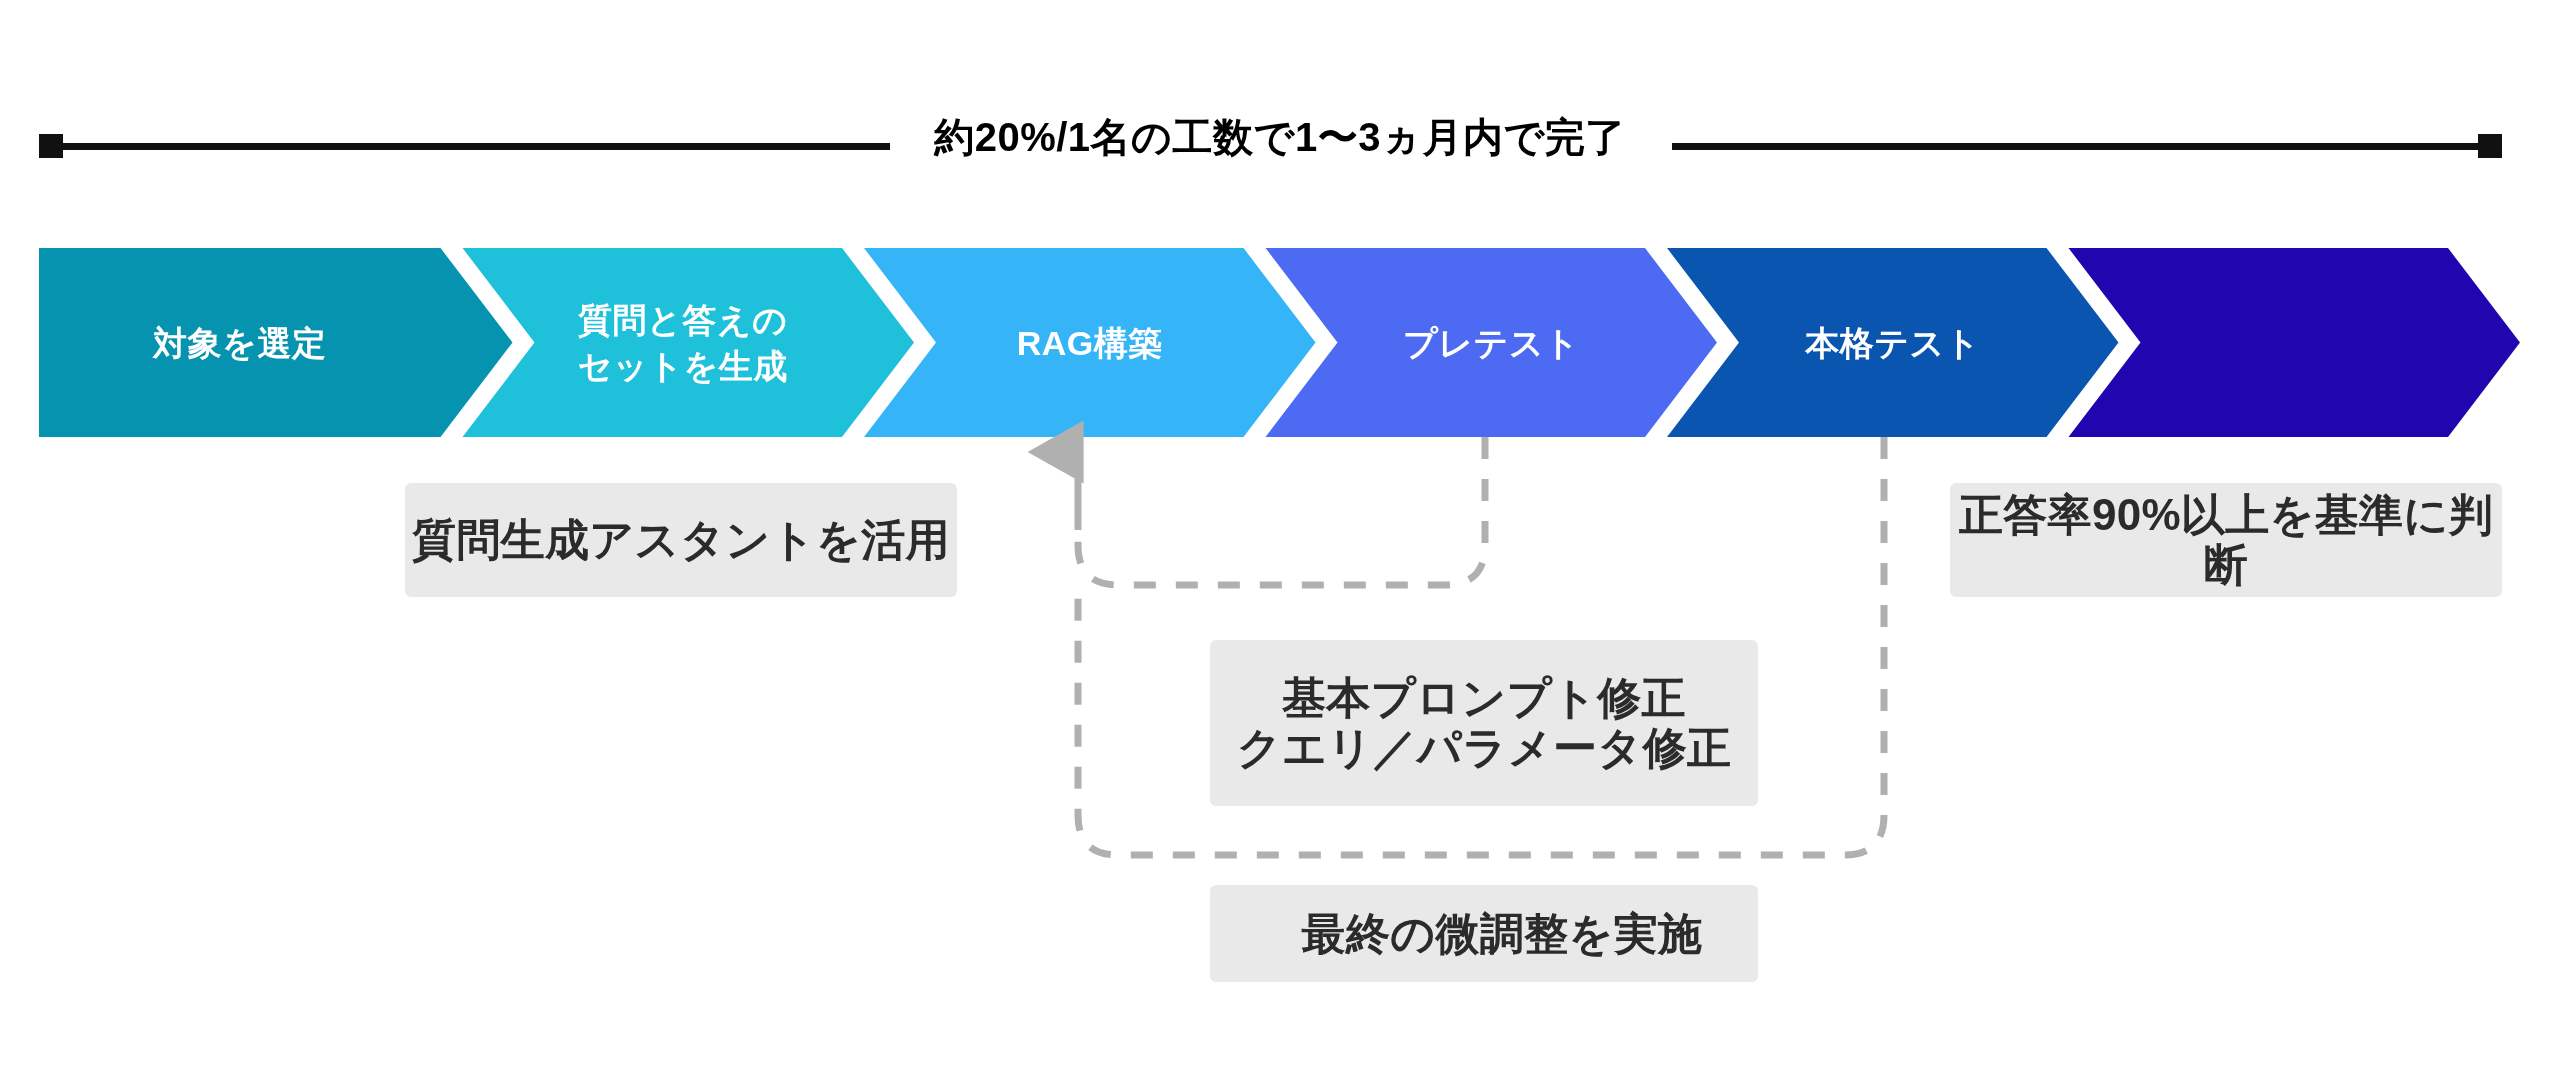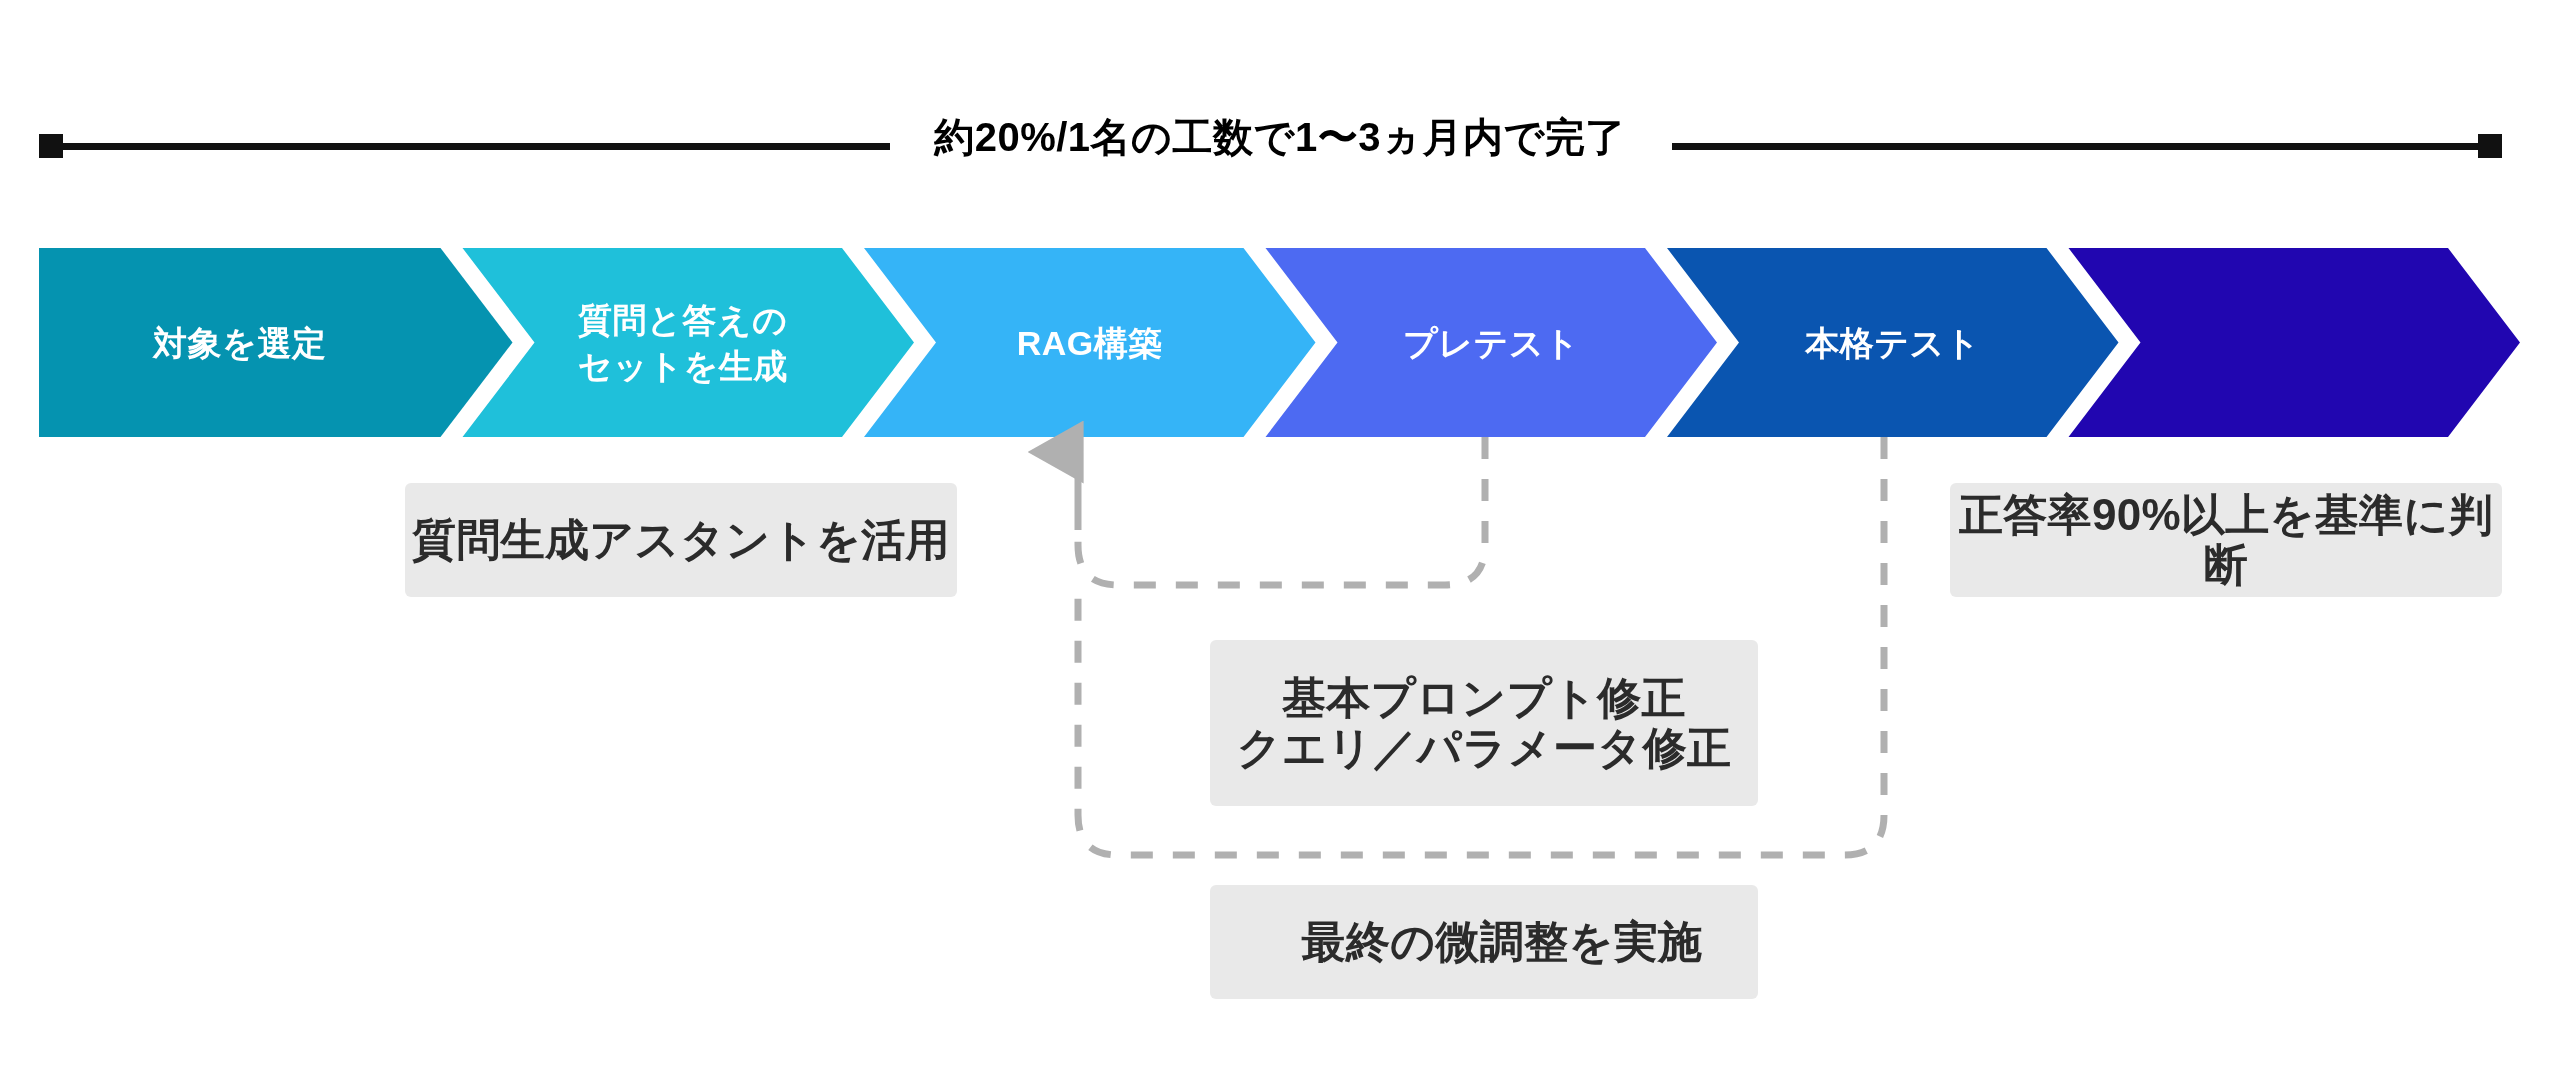--- a/index.html
+++ b/index.html
@@ -127,16 +127,16 @@
     <path d="M1078,530 L1078,452" fill="none" stroke="#b0b0b0" stroke-width="7" marker-end="url(#arrow-up)"></path>
 
     <path d="M1485,437 L1485,545 Q1485,585 1445,585 L1118,585 Q1078,585 1078,545 L1078,530" fill="none" stroke="#b0b0b0" stroke-width="7" stroke-dasharray="22 20" stroke-linecap="butt"></path>
 
     <path d="M1884,437 L1884,815 Q1884,855 1844,855 L1118,855 Q1078,855 1078,815 L1078,590" fill="none" stroke="#b0b0b0" stroke-width="7" stroke-dasharray="22 20" stroke-linecap="butt"></path>
   </svg>
 
   <div class="note" style="left:405px; top:483px; width:552px; height:114px;">質問生成アスタントを活用</div>
   <div class="note" style="left:1210px; top:612px; width:548px; height:166px;margin-top:28px;">基本プロンプト修正
 クエリ／パラメータ修正</div>
-  <div class="note" style="left:1210px; top:885px; width:548px; height:114px;padding-left:36px;">最終の微調整を実施</div>
+  <div class="note" style="left:1210px; top:885px; width:548px; height:97px;padding-left:36px;">最終の微調整を実施</div>
   <div class="note" style="left:1950px; top:483px; width:552px; height:114px;">正答率90%以上を基準に判断</div>
 
 </div>
 
 </body></html>

